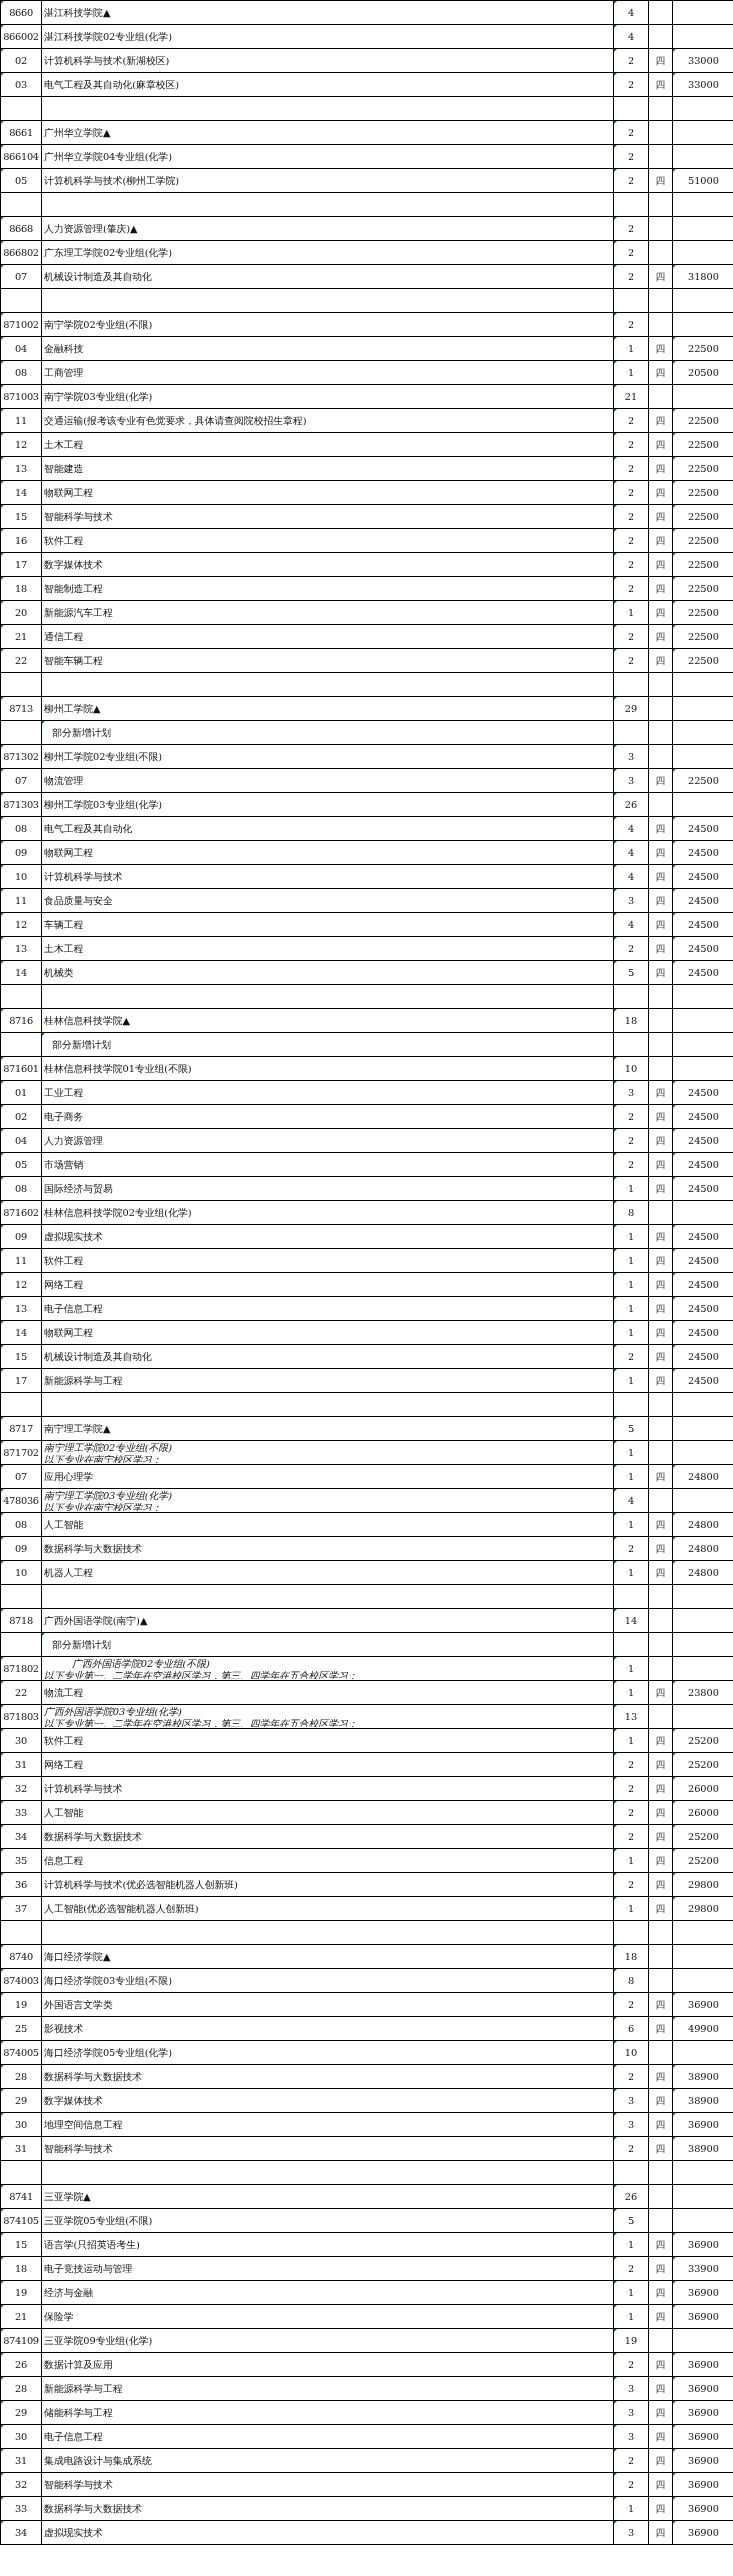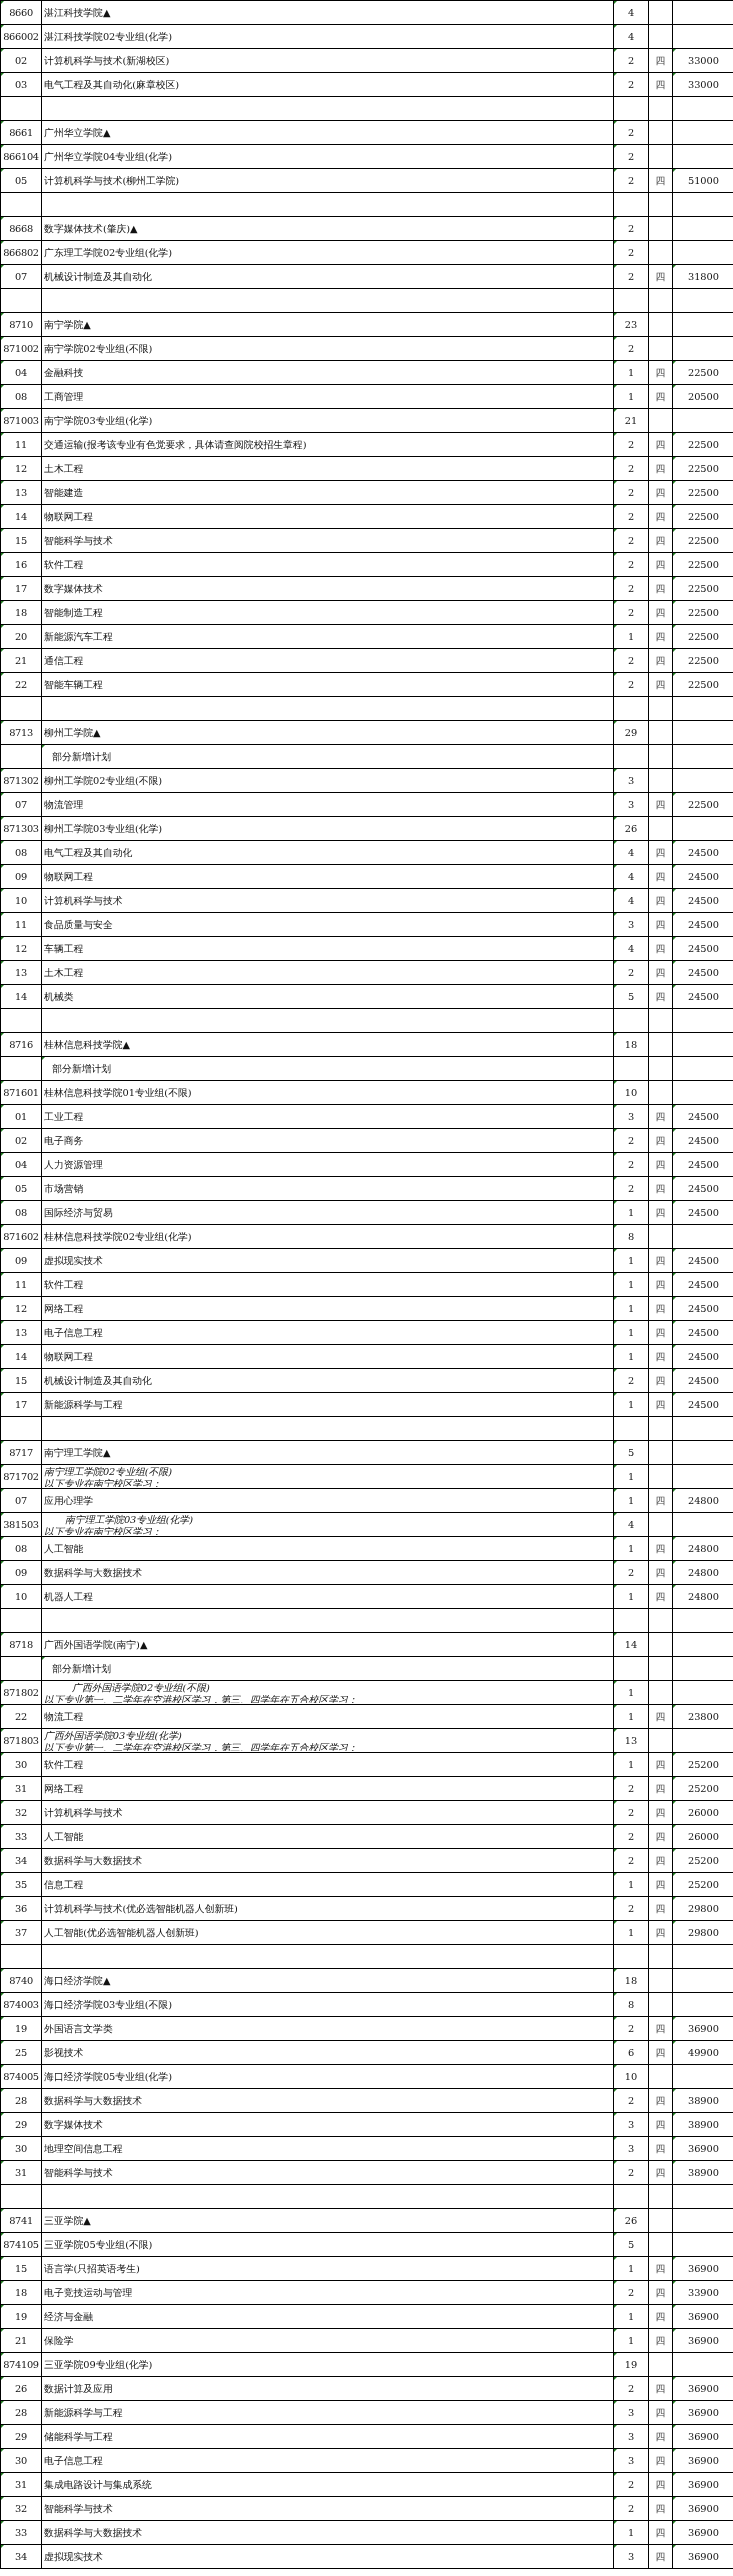--- a/index.html
+++ b/index.html
@@ -87,21 +87,21 @@
   </tr>
       <tr class="thick">
     <td class="c-code"><span></span></td>
     <td class="c-name"><span></span></td>
     <td class="c-num"><span></span></td>
     <td class="c-len"><span></span></td>
     <td class="c-fee"><span></span></td>
   </tr>
       <tr class="thick">
     <td class="c-code mark"><span>8668</span></td>
-    <td class="c-name"><span>数字媒体技术(肇庆)▲</span></td>
+    <td class="c-name"><span>人力资源管理(肇庆)▲</span></td>
     <td class="c-num mark"><span>2</span></td>
     <td class="c-len"><span></span></td>
     <td class="c-fee"><span></span></td>
   </tr>
       <tr class="thick">
     <td class="c-code mark"><span>866802</span></td>
     <td class="c-name"><span>广东理工学院02专业组(化学)</span></td>
     <td class="c-num mark"><span>2</span></td>
     <td class="c-len"><span></span></td>
     <td class="c-fee"><span></span></td>
@@ -110,27 +110,20 @@
     <td class="c-code mark"><span>07</span></td>
     <td class="c-name"><span>机械设计制造及其自动化</span></td>
     <td class="c-num mark"><span>2</span></td>
     <td class="c-len"><span>四</span></td>
     <td class="c-fee mark"><span>31800</span></td>
   </tr>
       <tr class="thick">
     <td class="c-code"><span></span></td>
     <td class="c-name"><span></span></td>
     <td class="c-num"><span></span></td>
-    <td class="c-len"><span></span></td>
-    <td class="c-fee"><span></span></td>
-  </tr>
-      <tr class="thick">
-    <td class="c-code mark"><span>8710</span></td>
-    <td class="c-name"><span>南宁学院▲</span></td>
-    <td class="c-num mark"><span>23</span></td>
     <td class="c-len"><span></span></td>
     <td class="c-fee"><span></span></td>
   </tr>
       <tr class="thick">
     <td class="c-code mark"><span>871002</span></td>
     <td class="c-name"><span>南宁学院02专业组(不限)</span></td>
     <td class="c-num mark"><span>2</span></td>
     <td class="c-len"><span></span></td>
     <td class="c-fee"><span></span></td>
   </tr>
@@ -469,24 +462,24 @@
     <td class="c-fee"><span></span></td>
   </tr>
       <tr class="thick">
     <td class="c-code mark"><span>07</span></td>
     <td class="c-name"><span>应用心理学</span></td>
     <td class="c-num mark"><span>1</span></td>
     <td class="c-len"><span>四</span></td>
     <td class="c-fee mark"><span>24800</span></td>
   </tr>
       <tr class="thick">
-    <td class="c-code mark"><span>381503</span></td>
+    <td class="c-code mark"><span>478036</span></td>
     <td class="c-name">
           <span class="two-line">
-            <span style="display: block; margin-left: 21px;">南宁理工学院03专业组(化学)</span>
+            <span style="display: block;">南宁理工学院03专业组(化学)</span>
             <span class="l2">以下专业在南宁校区学习：</span>
           </span>
         </td>
     <td class="c-num mark"><span>4</span></td>
     <td class="c-len"><span></span></td>
     <td class="c-fee"><span></span></td>
   </tr>
       <tr class="thick">
     <td class="c-code mark"><span>08</span></td>
     <td class="c-name"><span>人工智能</span></td>

